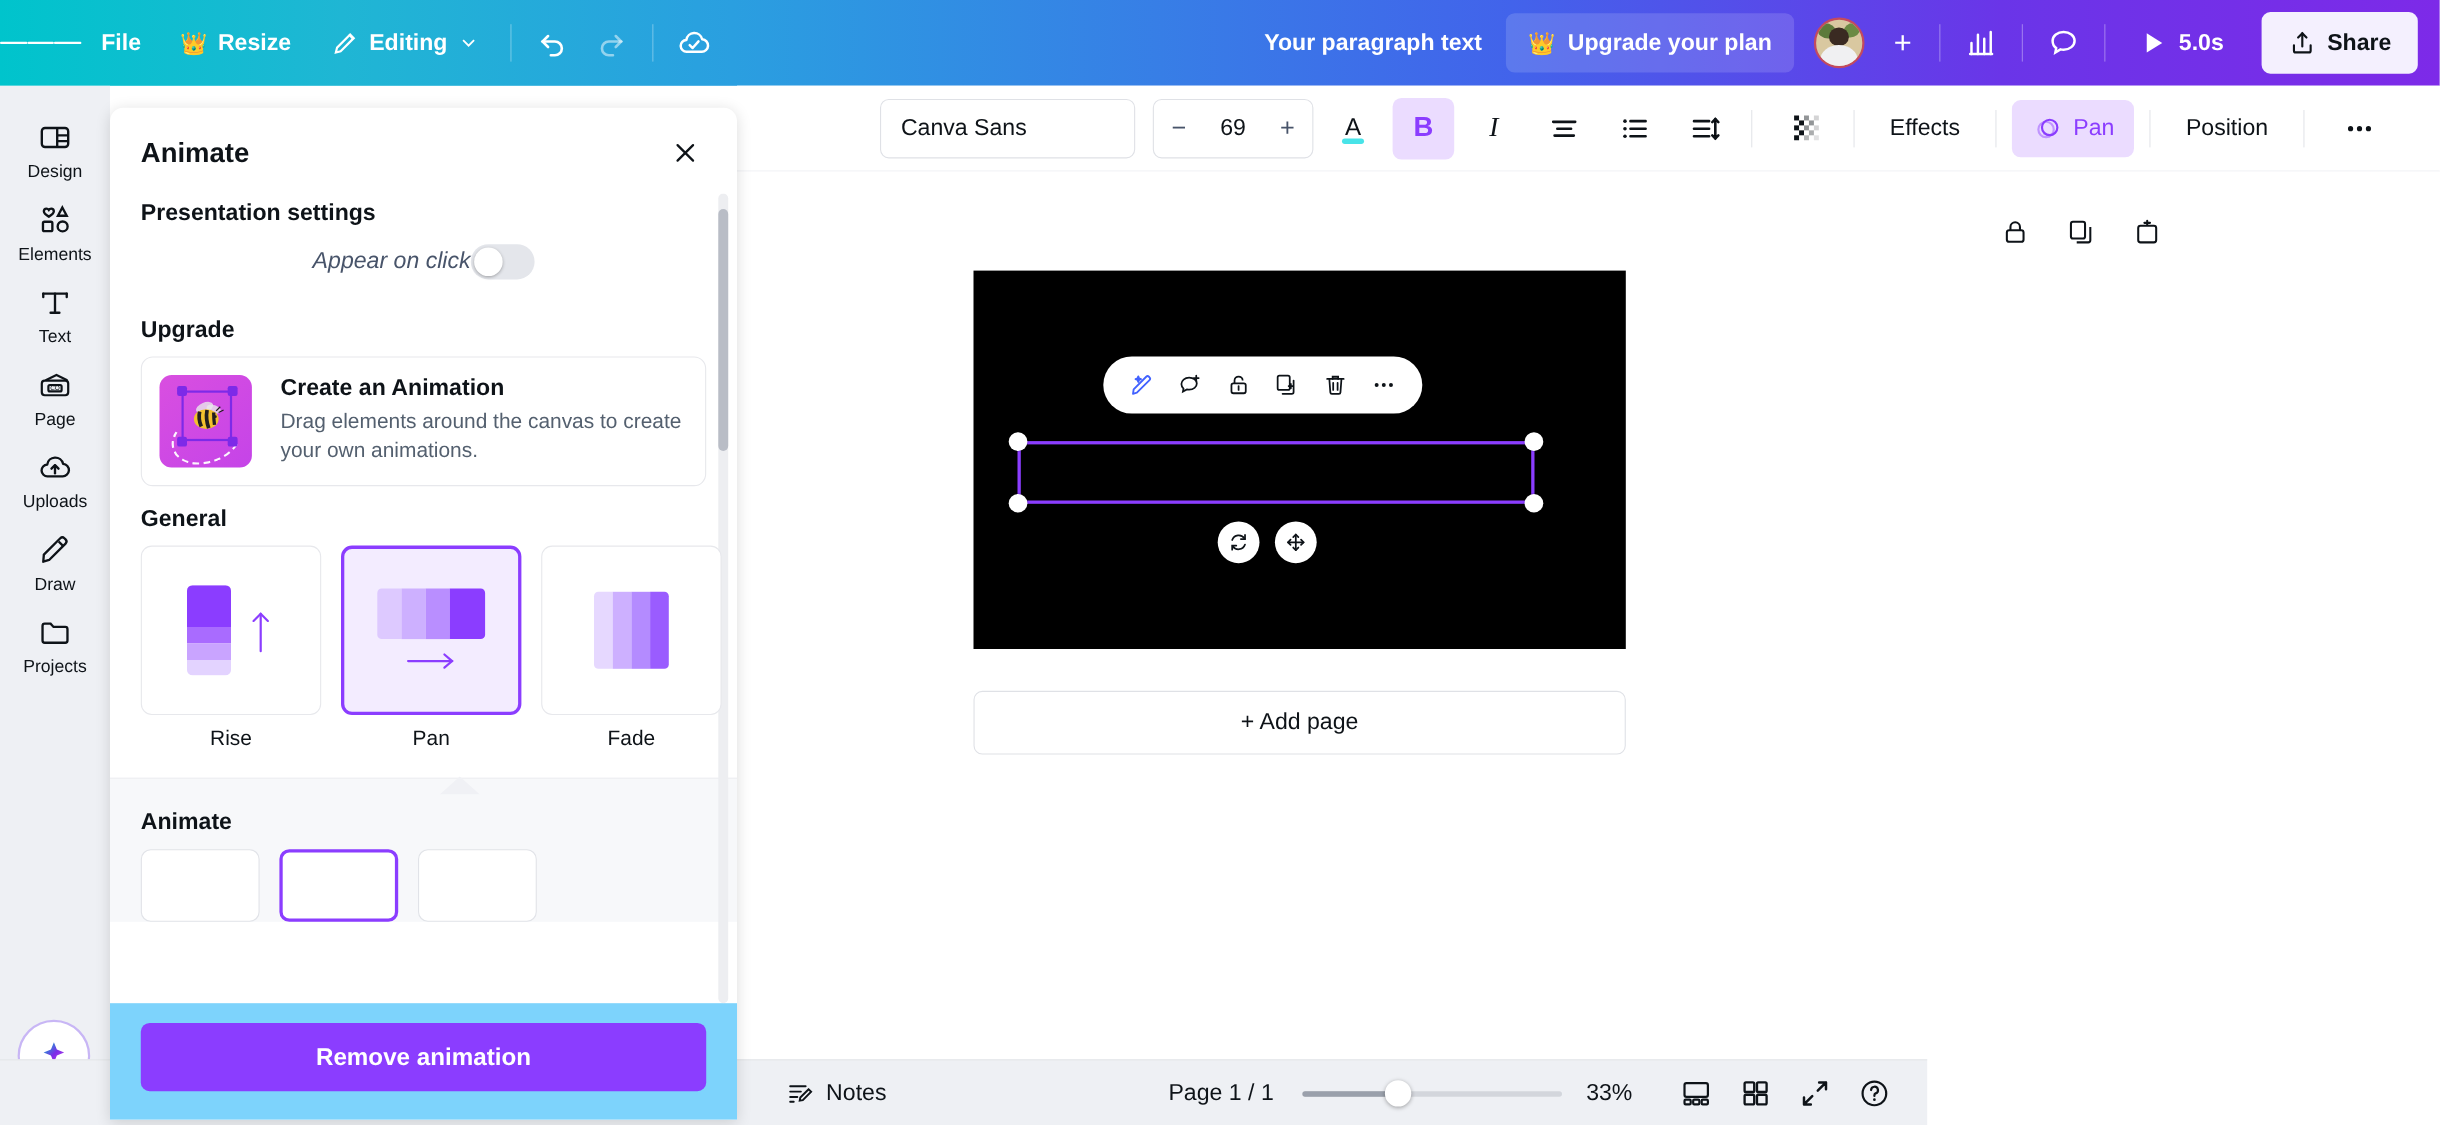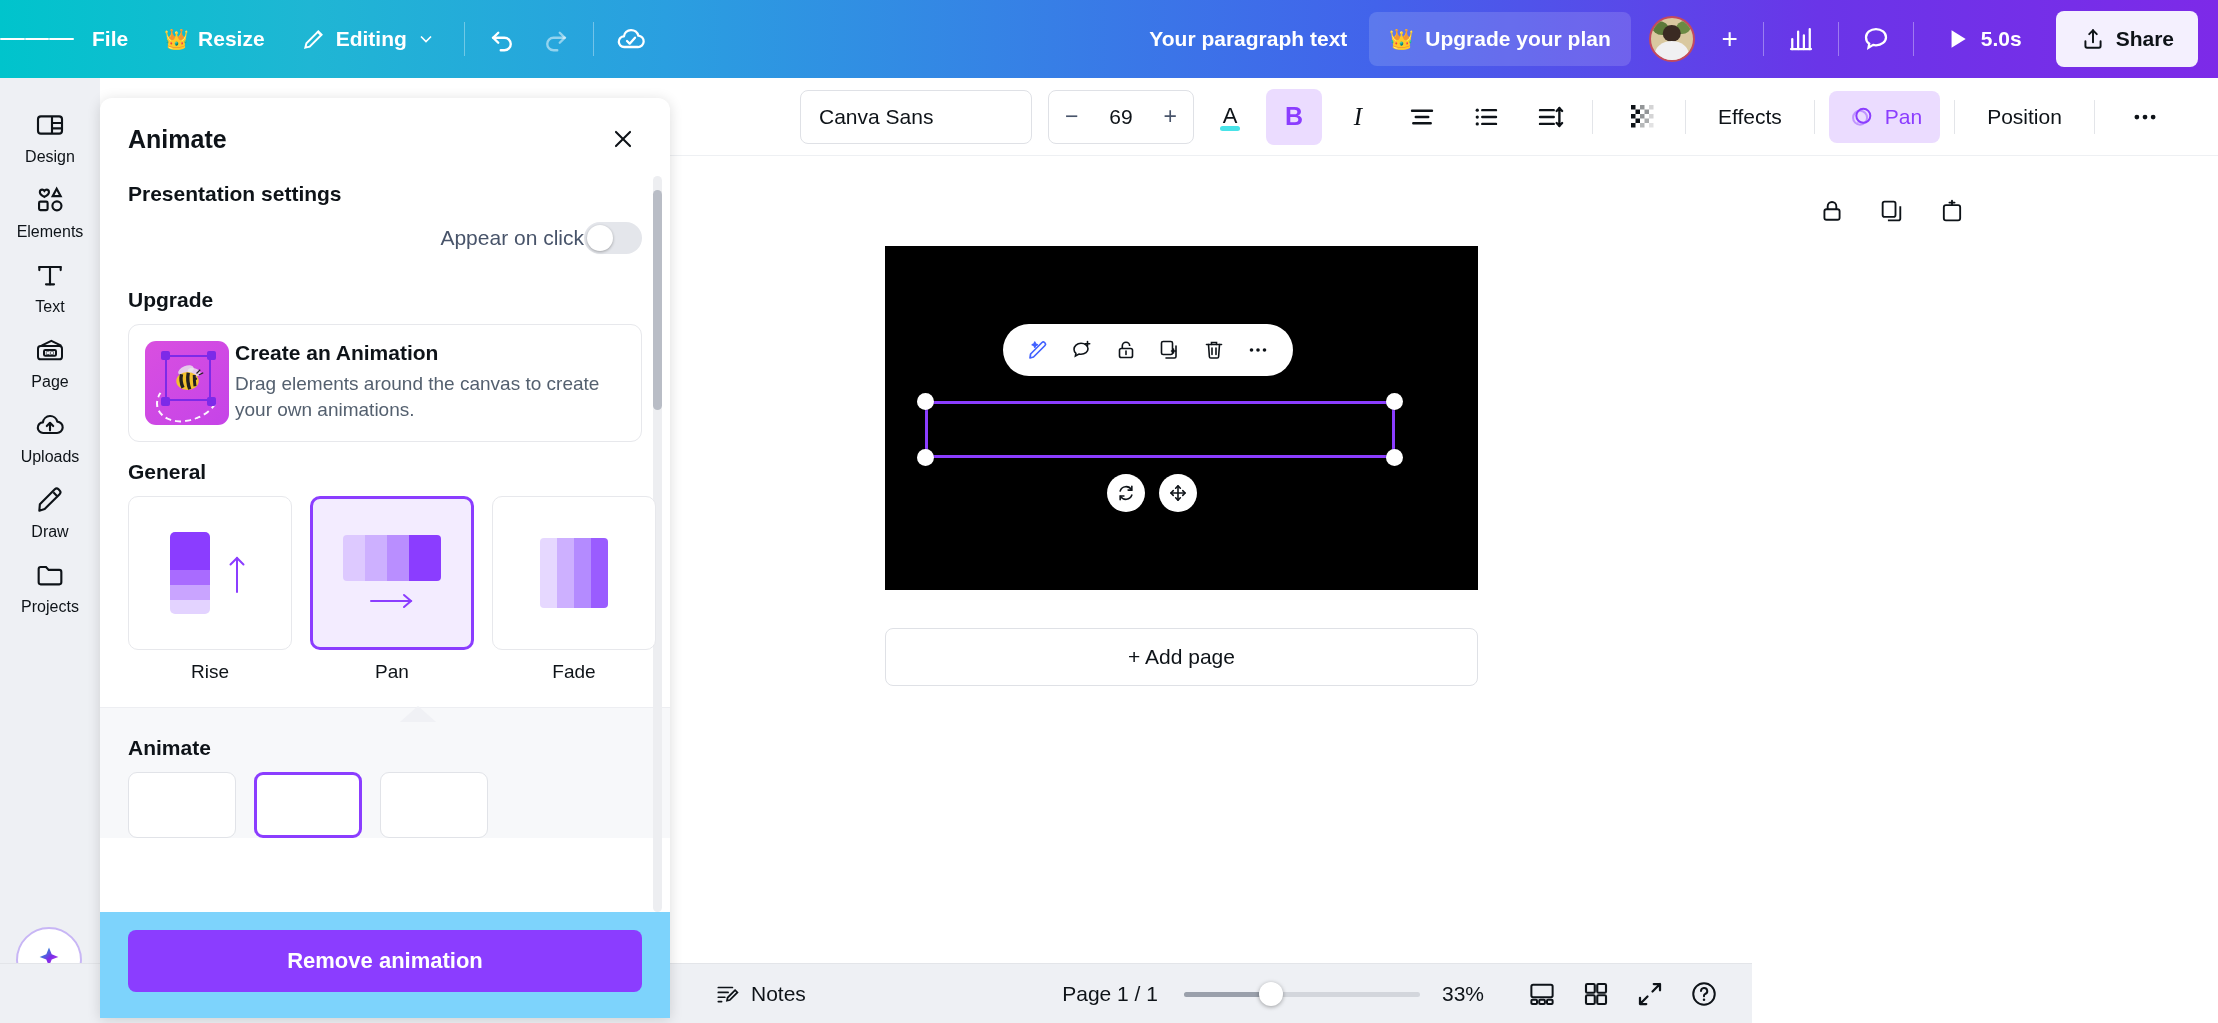--- a/index.html
+++ b/index.html
@@ -90,35 +90,36 @@
   .panel-head {
     display:flex; align-items:center; justify-content:space-between;
     padding: 22px 28px 18px 28px;
   }
   .panel-title { font-size: 25px; font-weight: 700; color:#0e1318; }
   .panel-close { width: 38px; height:38px; display:flex; align-items:center; justify-content:center; cursor:pointer; }
   .panel-scroll { flex:1; overflow: hidden; position: relative; }
   .panel-inner { padding: 0 28px 0 28px; }
   .sec-title { font-size: 21px; font-weight: 700; color:#0e1318; margin: 6px 0 0; }
   .row-toggle {
-    display:flex; align-items:center; justify-content:flex-end;
+    display:flex; align-items:center; justify-content:center;
     height: 64px;
+    font-style: italic;
   }
   .row-toggle .t { font-size: 21px; color: #48546a; }
   .toggle {
     width: 58px; height: 32px; border-radius: 16px; background:#e4e6eb;
     position:relative; cursor:pointer;
   }
   .toggle .knob {
     position:absolute; top:3px; left:3px; width:26px; height:26px;
     border-radius:50%; background:#fff; box-shadow:0 1px 3px rgba(0,0,0,0.3);
   }
   .sec-label { font-size: 21px; font-weight: 700; color:#0e1318; margin: 18px 0 12px; }
   .custom-card {
-    display:flex; gap: 6px; align-items:flex-start;
+    display:flex; gap: 26px; align-items:flex-start;
     border: 1px solid #e7e8ec; border-radius: 11px; padding: 16px;
     background:#fff; cursor:pointer;
   }
   .bee-thumb {
     width: 84px; height: 84px; border-radius: 11px; flex:none;
     background: linear-gradient(140deg,#d94fe0,#c544e8); position:relative; overflow:hidden;
   }
   .bee-thumb .sq {
     position:absolute; left:20px; top:14px; width:46px; height:46px;
     border: 2px solid #7d2ae8;

